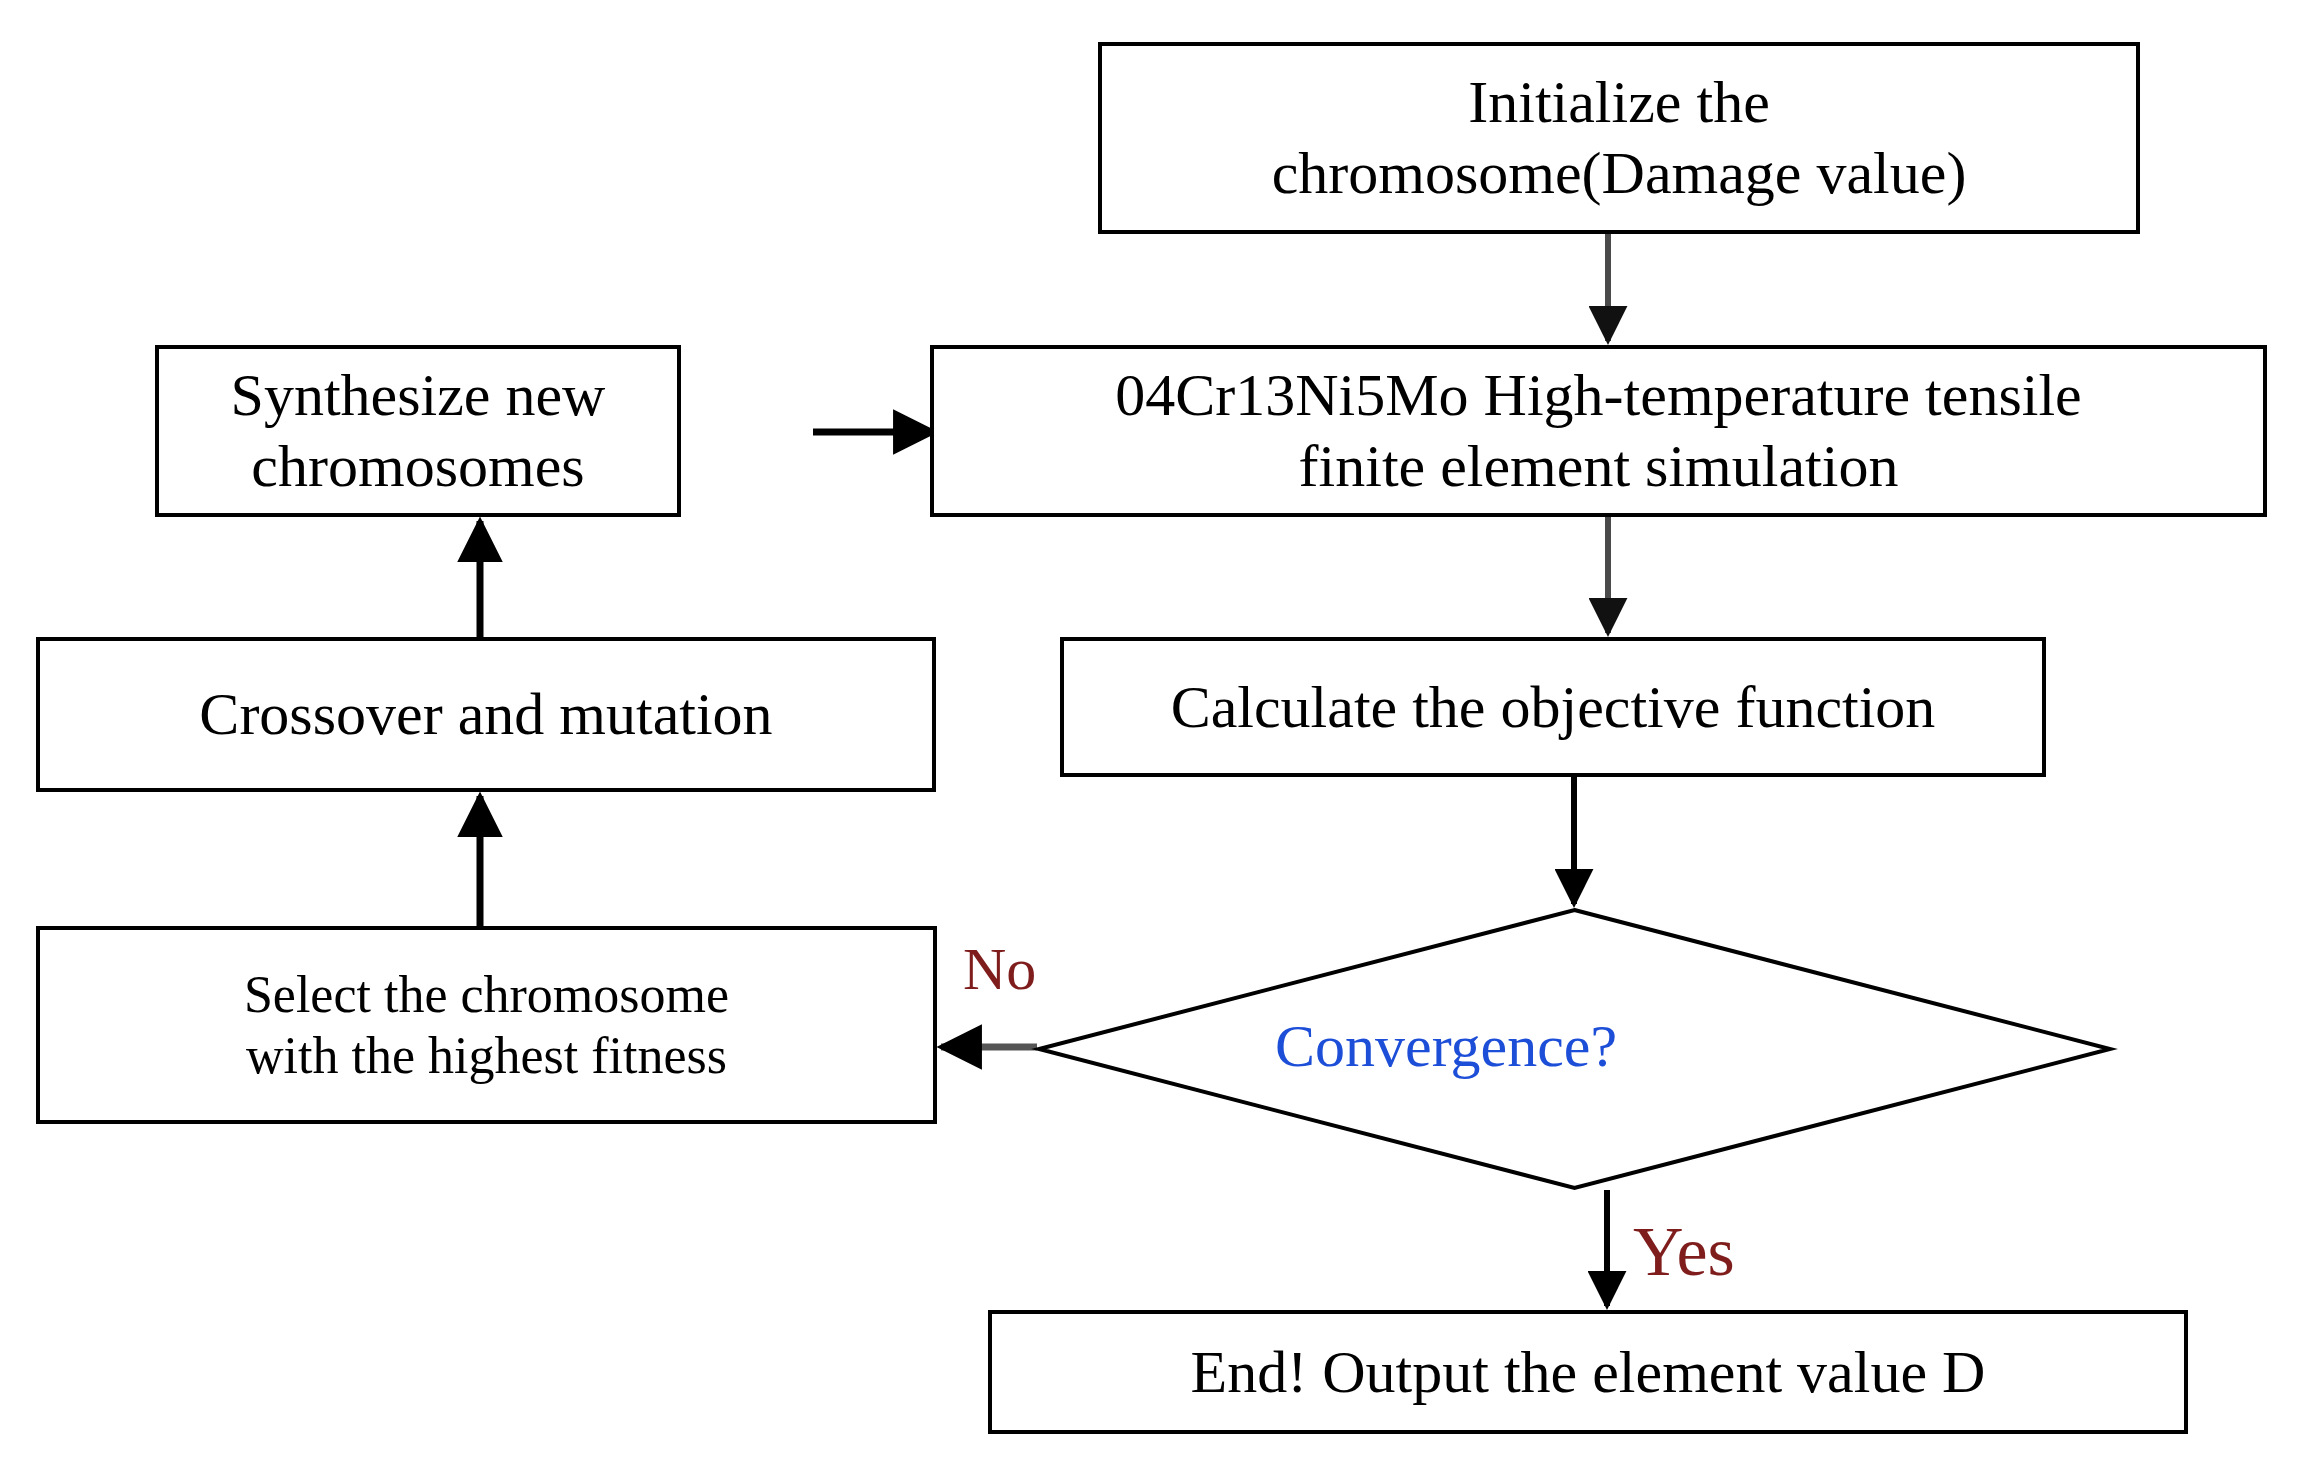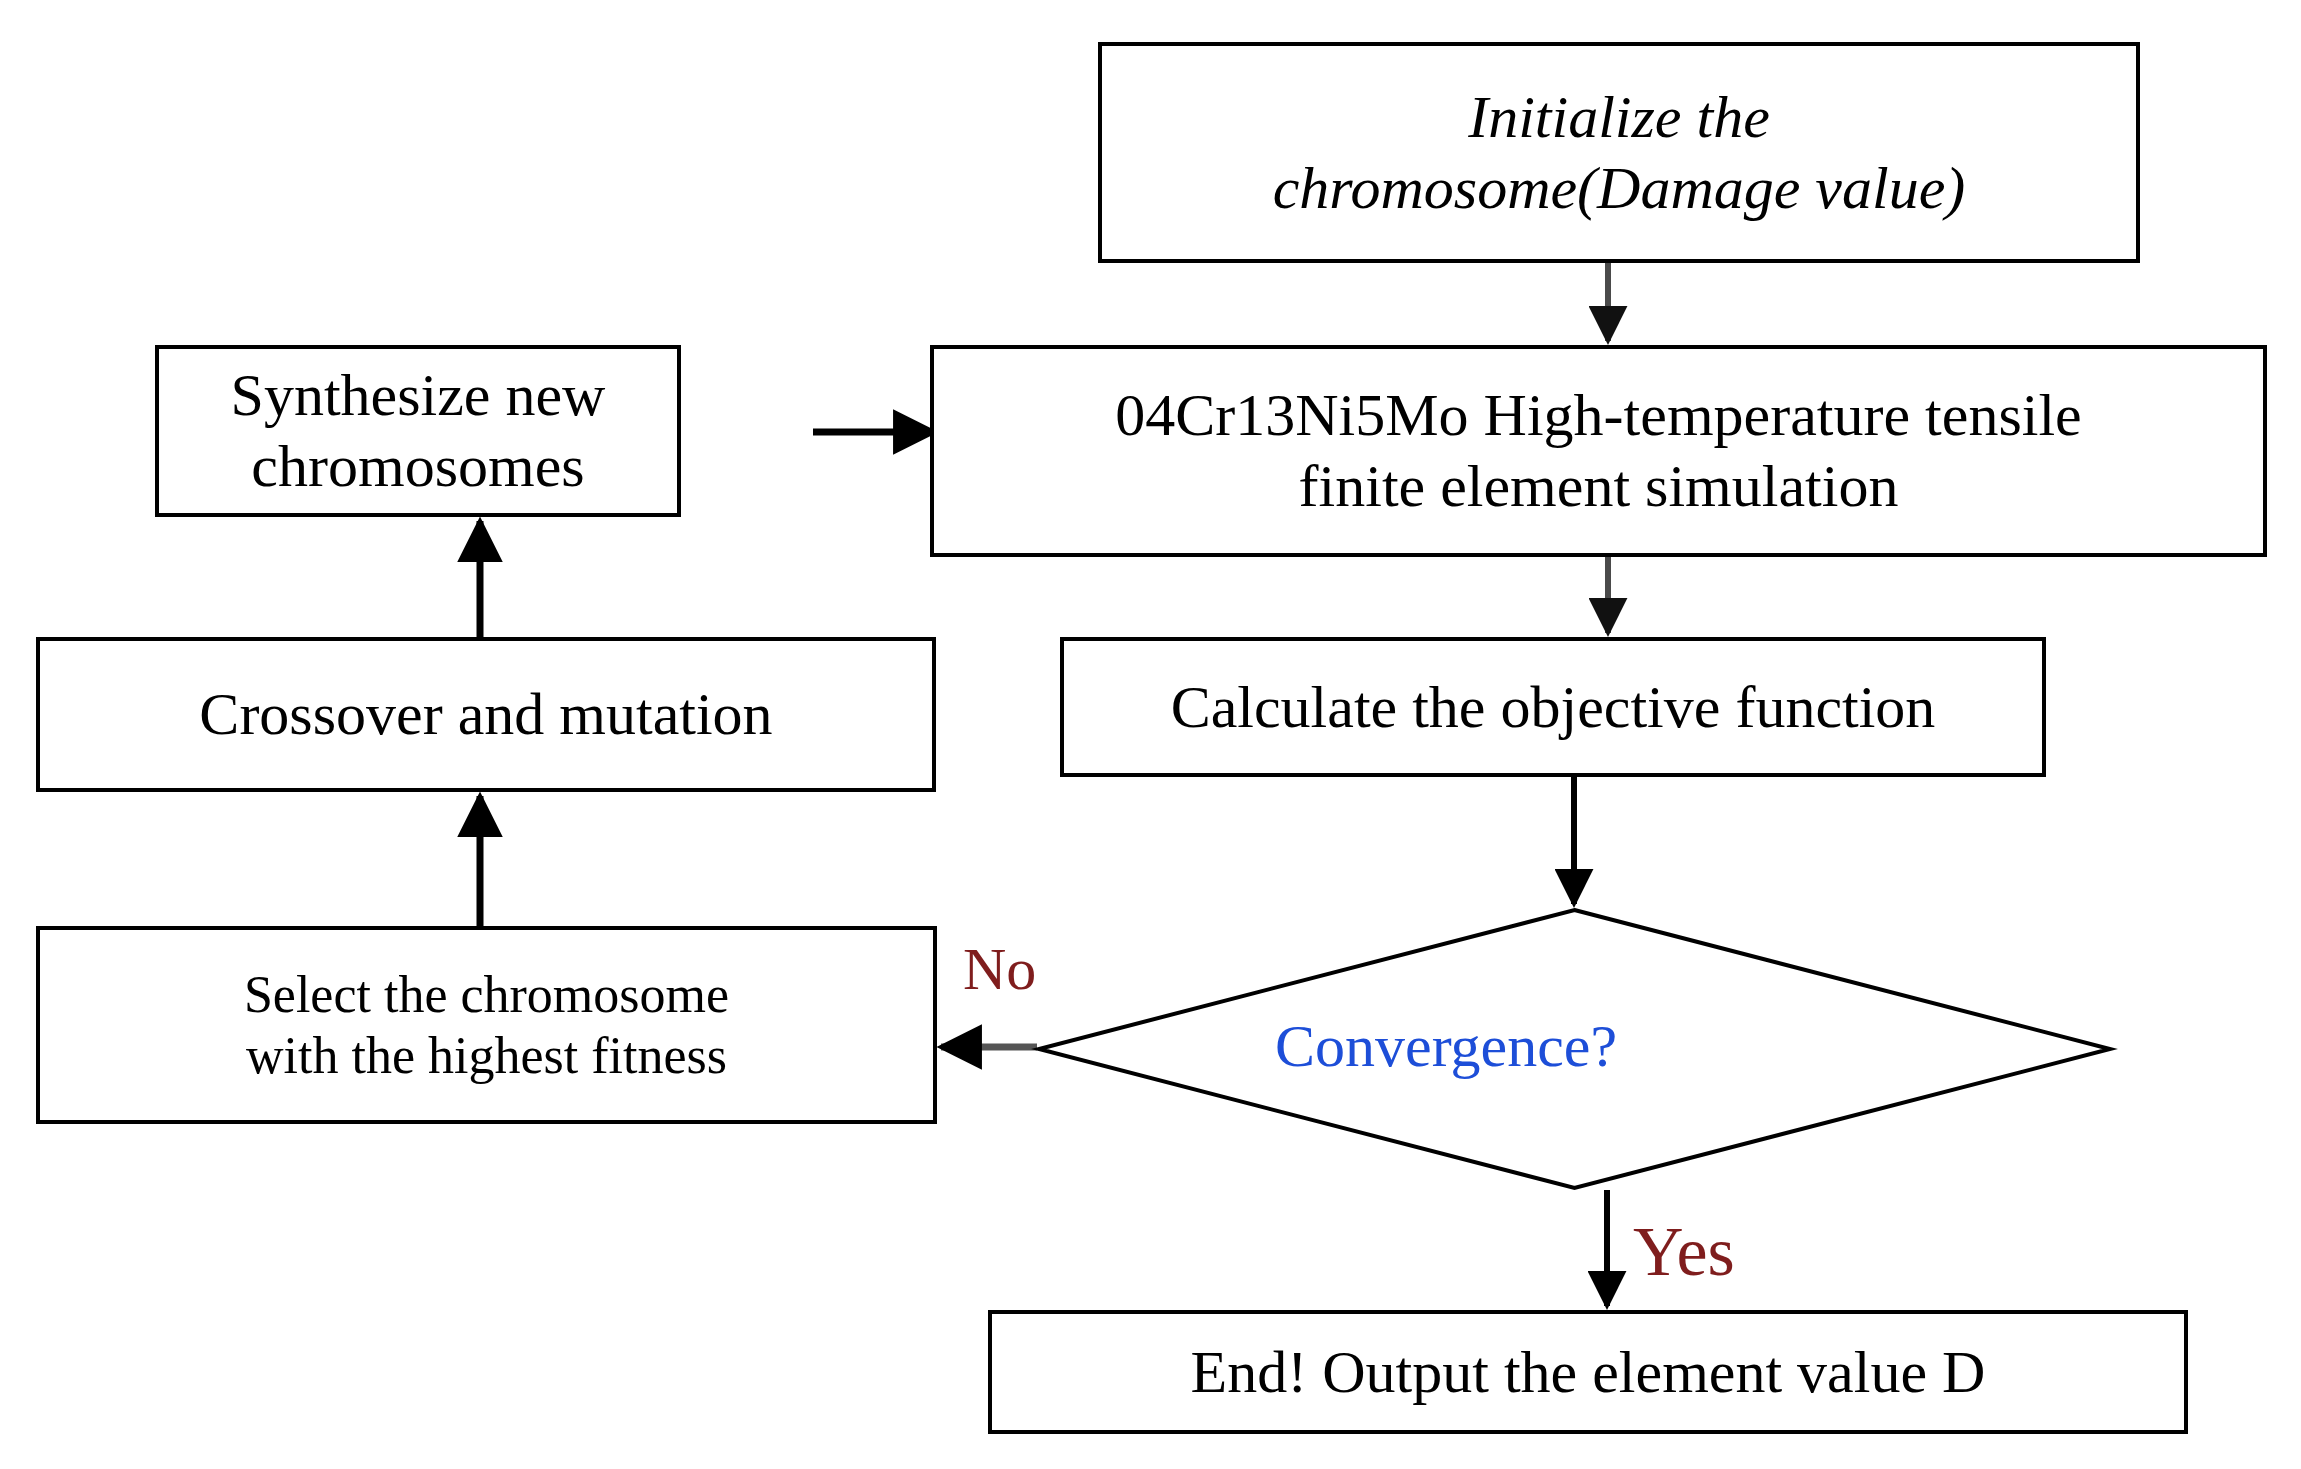--- a/index.html
+++ b/index.html
@@ -56,22 +56,22 @@
     position: absolute;
     left: 0;
     top: 0;
     width: 2301px;
     height: 1469px;
     pointer-events: none;
     overflow: visible;
   }
 
   
-  #node-initialize   { left: 1098px; top: 42px;   width: 1042px; height: 221px; font-size: 60px; font-style: italic; }
-  #node-simulation   { left: 930px;  top: 345px;  width: 1337px; height: 212px; font-size: 60px; }
+  #node-initialize   { left: 1098px; top: 42px;   width: 1042px; height: 192px; font-size: 60px; }
+  #node-simulation   { left: 930px;  top: 345px;  width: 1337px; height: 172px; font-size: 60px; }
   #node-synthesize   { left: 155px;  top: 345px;  width: 526px;  height: 172px; font-size: 60px; }
   #node-crossover    { left: 36px;   top: 637px;  width: 900px;  height: 155px; font-size: 60px; }
   #node-select       { left: 36px;   top: 926px;  width: 901px;  height: 198px; font-size: 52px; font-family: Liberation Serif, serif; }
   #node-objective    { left: 1060px; top: 637px;  width: 986px;  height: 140px; font-size: 60px; }
   #node-end          { left: 988px;  top: 1310px; width: 1200px; height: 124px; font-size: 60px; }
 
   #node-decision     { left: 1037px; top: 908px;  width: 1075px; height: 282px; }
   #label-convergence { left: 1275px; top: 1012px; font-size: 60px; }
 
   #label-no          { left: 963px;  top: 935px;  font-size: 60px; }

